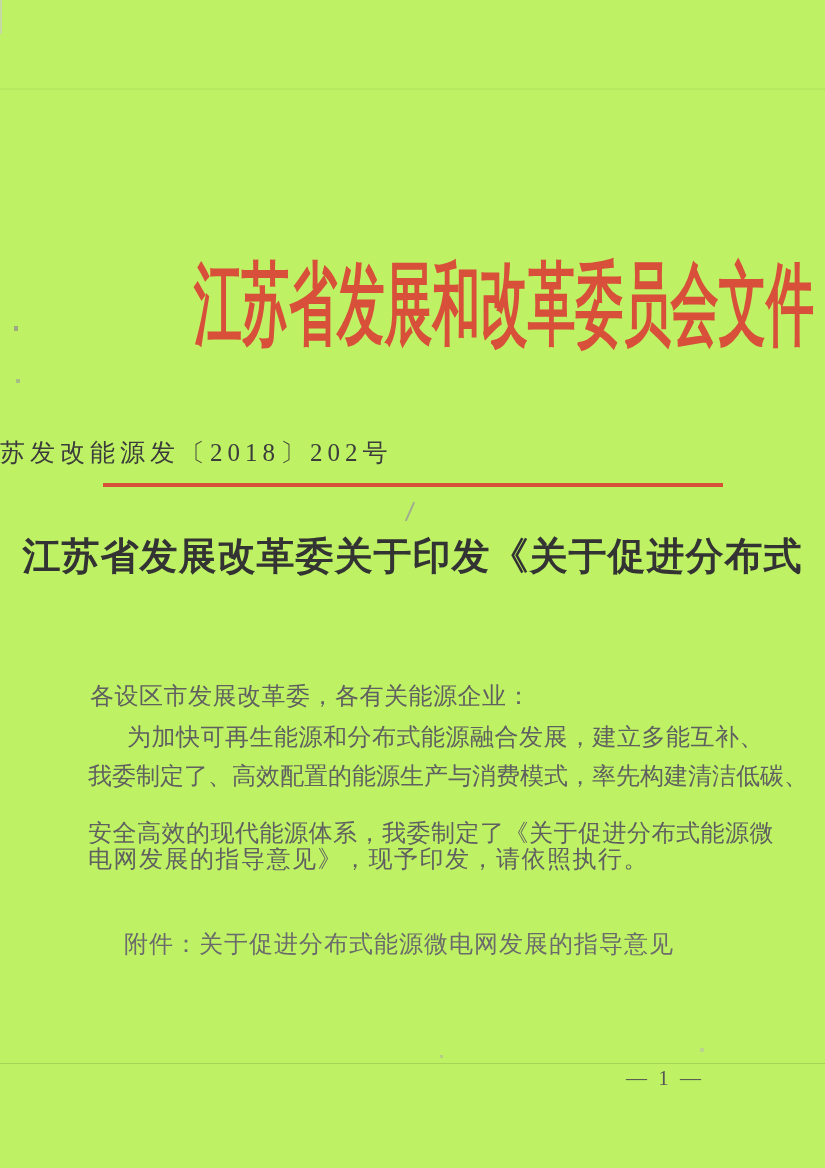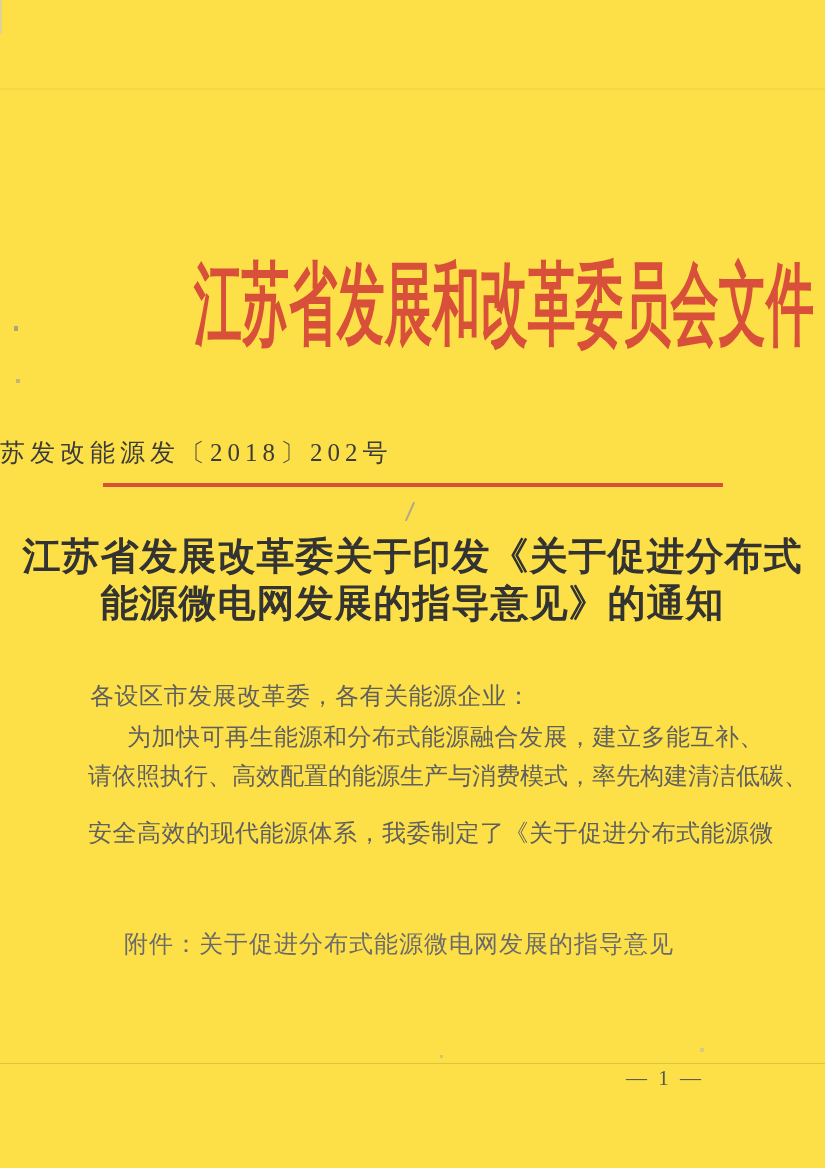--- a/index.html
+++ b/index.html
@@ -4,21 +4,21 @@
 <style>
   html, body {
     margin: 0;
     padding: 0;
     background: #ffffff;
   }
   .page {
     position: relative;
     width: 825px;
     height: 1168px;
-    background: #fde047;
+    background: #bef264;
     overflow: hidden;
     font-family: "Liberation Serif", "DejaVu Serif", serif;
   }
 
   
   .artifact { position: absolute; pointer-events: none; }
   .edge-sliver-topleft { left: 0; top: 0; width: 2px; height: 34px; background: #c9c9c9; opacity: .6; }
   .faint-line-top { left: 0; top: 88px; width: 100%; height: 2px; background: #000; opacity: .035; }
   .speck-1 { left: 14px; top: 326px; width: 4px; height: 5px; background: #8a8a8a; opacity: .7; }
   .speck-2 { left: 16px; top: 379px; width: 4px; height: 4px; background: #9a9a9a; opacity: .6; }
@@ -125,25 +125,25 @@
   <div class="artifact stray-mark"></div>
 
   <div class="red-header">江苏省发展和改革委员会文件</div>
 
   <div class="doc-number">苏发改能源发〔2018〕202号</div>
 
   <div class="red-rule"></div>
 
   <div class="doc-title">
     <div>江苏省发展改革委关于印发《关于促进分布式</div>
-    <div>能源微电网发展的指导意见》的通知</div>
   </div>
 
   <div class="body-line body-l2">为加快可再生能源和分布式能源融合发展，建立多能互补、</div>
   <div class="body-line salutation">各设区市发展改革委，各有关能源企业：</div>
-  <div class="body-line body-l3">请依照执行、高效配置的能源生产与消费模式，率先构建清洁低碳、</div>
+  <div class="body-line body-l3">我委制定了、高效配置的能源生产与消费模式，率先构建清洁低碳、</div>
   <div class="body-line body-l4">安全高效的现代能源体系，我委制定了《关于促进分布式能源微</div>
+  <div class="body-line body-l5">电网发展的指导意见》，现予印发，请依照执行。</div>
   <div class="body-line attachment">附件：关于促进分布式能源微电网发展的指导意见</div>
 
   <div class="footer-rule"></div>
   <div class="page-number">— 1 —</div>
 
 </div>
 
 </body></html>

